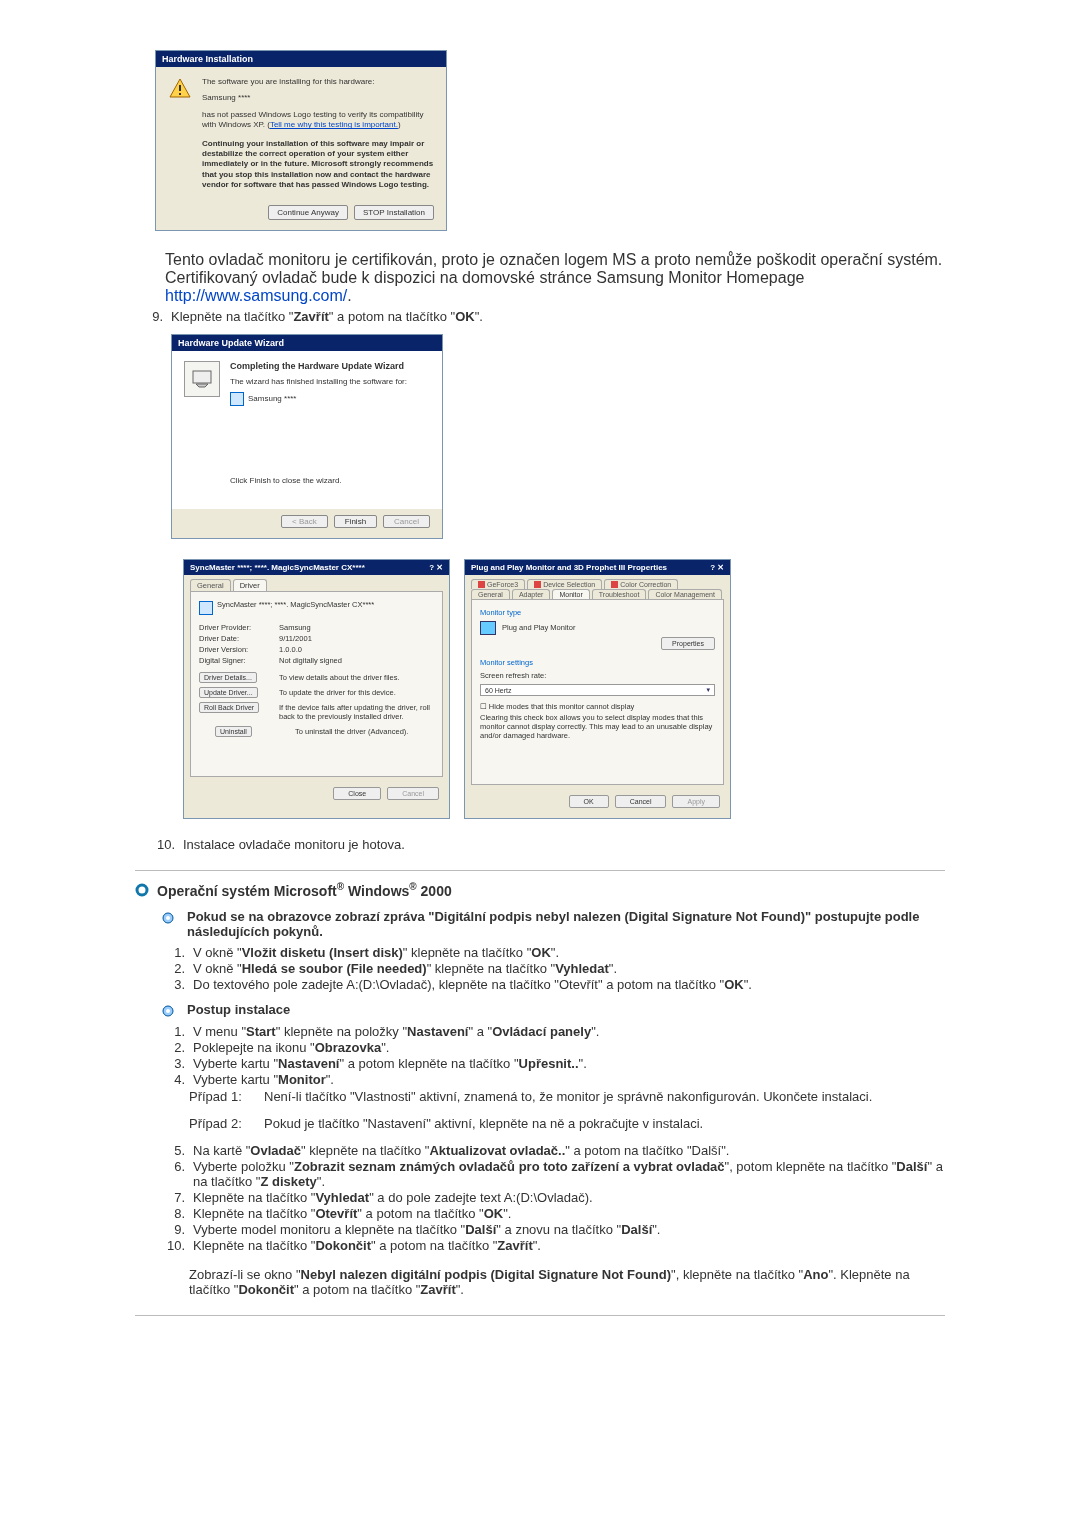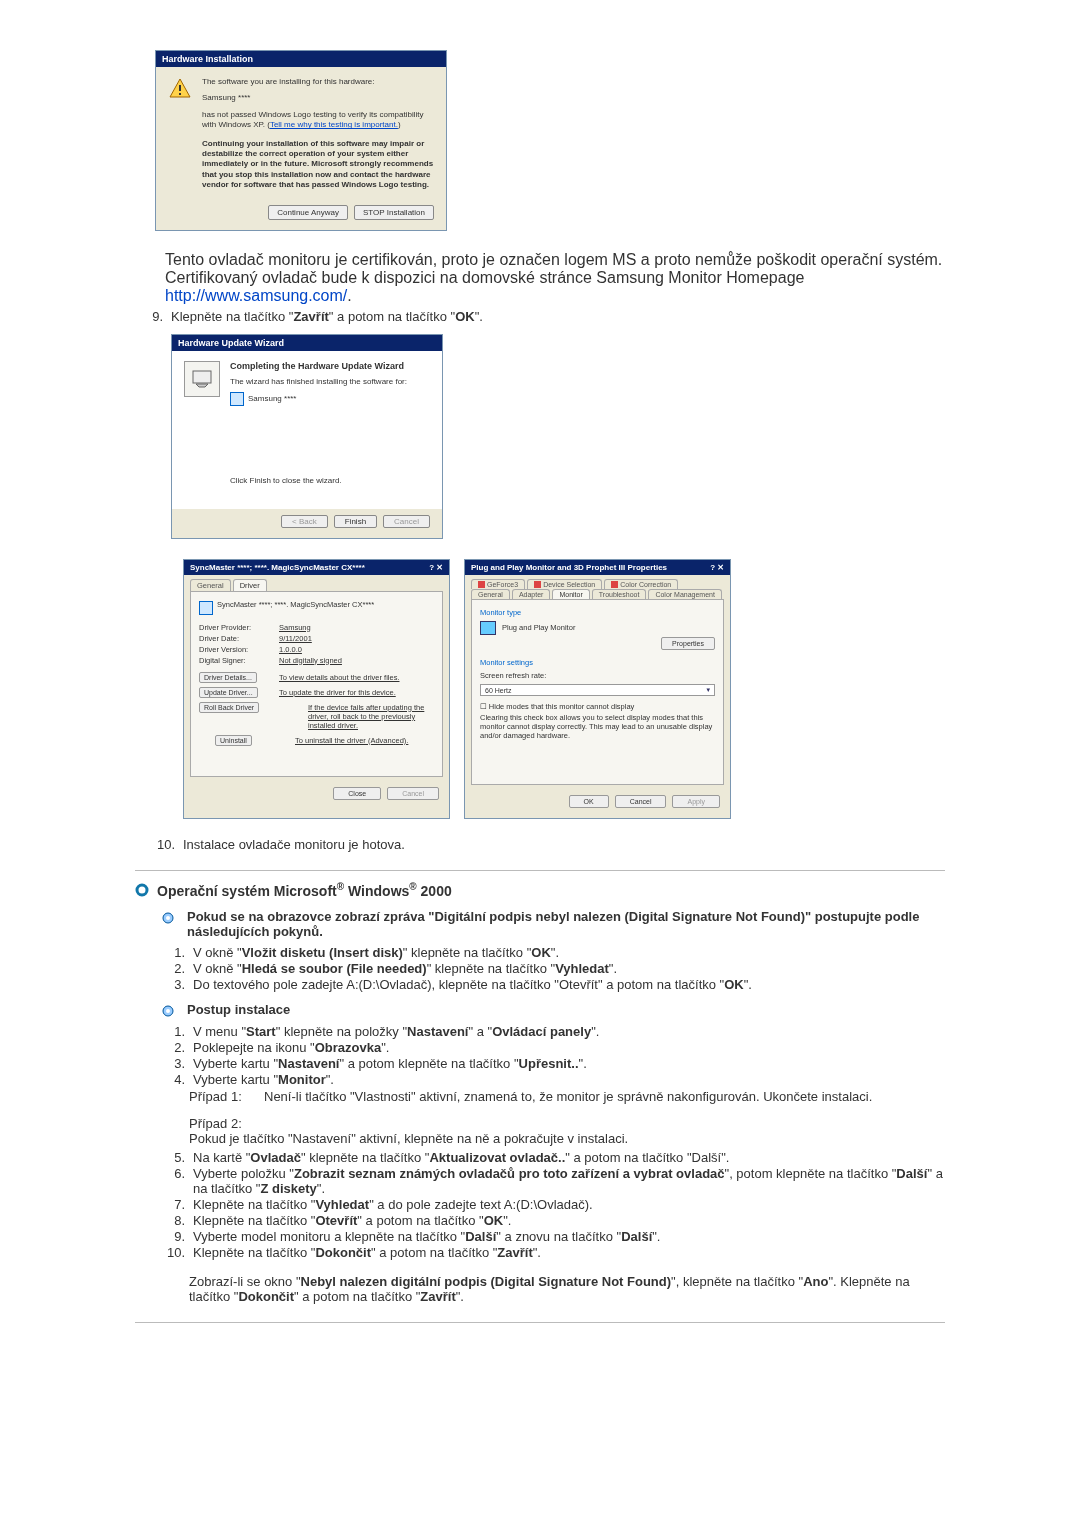--- a/index.html
+++ b/index.html
@@ -85,21 +85,21 @@
   .prop {
     width: 265px; border:1px solid #7a96b1; background:#ece9d8; font-size:7.5px; color:#333;
   }
   .prop .dlg-title { font-size:8px; }
   .tabs { display:flex; padding: 4px 6px 0 6px; gap:2px;border-radius:7px; }
   .tab { background:#f7f6f1; border:1px solid #aaa; border-bottom:none; border-radius:3px 3px 0 0; padding:1px 6px; font-size:7.5px; }
   .tab.inactive { background:#ece9d8; color:#555; }
   .prop-body { margin:0 6px 6px 6px; border:1px solid #aaa; background:#f7f6f1; padding:8px 8px; min-height:168px; }
   .kv-row { display:flex; margin:2px 0; }
   .kv-k { width:80px; }
-  .kv-v { flex:1;text-decoration:underline; }
+  .kv-v { flex:1; }
   .sm-btn { font-size:7px; padding:1px 4px; background:#efefef; border:1px solid #999; border-radius:2px; }
   .prop-btnrow { padding:4px 10px 10px 10px; display:flex; justify-content:flex-end; gap:6px; }
 
   .prop2 .tabs .tab { font-size:7px; }
   .prop2 .tabs { flex-wrap:wrap; }
   .prop2 .tab-icon { display:inline-block; width:7px; height:7px; background:#d44; margin-right:2px; vertical-align:middle; }
   .monitor-icon { display:inline-block; width:14px; height:12px; border:1px solid #336; background:#6cf; margin-right:6px; vertical-align:middle; }
   .select-row { margin:4px 0; display:flex; align-items:center;}
   .select-box { flex:1; background:#fff; border:1px solid #999; padding:1px 4px; display:flex; justify-content:space-between; align-items:center; font-size:7px; }
   .chev { color:#336; font-size:7px; }
@@ -226,21 +226,21 @@
           </div>
 
         <div class="kv-row" style="margin:6px 0;">
             <div class="kv-k"><span class="sm-btn">Driver Details...</span></div>
             <div class="kv-v">To view details about the driver files.</div>
           </div>
         <div class="kv-row" style="margin:6px 0;">
             <div class="kv-k"><span class="sm-btn">Update Driver...</span></div>
             <div class="kv-v">To update the driver for this device.</div>
           </div>
-        <div class="kv-row" style="margin:6px 0;gap:29px;">
+        <div class="kv-row" style="margin:6px 0;">
             <div class="kv-k"><span class="sm-btn">Roll Back Driver</span></div>
             <div class="kv-v">If the device fails after updating the driver, roll back to the previously installed driver.</div>
           </div>
         <div class="kv-row" style="margin:6px 16px;">
             <div class="kv-k"><span class="sm-btn">Uninstall</span></div>
             <div class="kv-v">To uninstall the driver (Advanced).</div>
           </div>
       </div>
       <div class="prop-btnrow">
         <div class="sm-btn" style="padding:2px 14px;">Close</div>
@@ -356,21 +356,21 @@
           <div class="n">4.</div>
           <div class="txt">Vyberte kartu "<b>Monitor</b>".</div>
         </div>
       </div>
 
     <div class="indent" style="margin-top:2px; margin-bottom:2px;">
       <div class="case-row">
           <div class="case-label">Případ 1:</div>
           <div class="case-body">Není-li tlačítko "Vlastnosti" aktivní, znamená to, že monitor je správně nakonfigurován. Ukončete instalaci.</div>
         </div>
-      <div class="case-row" style="margin-top:12px; margin-bottom:4px;flex-direction:column;">
+      <div class="case-row" style="margin-top:12px; margin-bottom:12px;">
           <div class="case-label">Případ 2:</div>
           <div class="case-body">Pokud je tlačítko "Nastavení" aktivní, klepněte na ně a pokračujte v instalaci.</div>
         </div>
     </div>
 
     <div class="list" id="postup-list2">
         <div class="item">
           <div class="n">5.</div>
           <div class="txt">Na kartě "<b>Ovladač</b>" klepněte na tlačítko "<b>Aktualizovat ovladač..</b>" a potom na tlačítko "Další".</div>
         </div>

